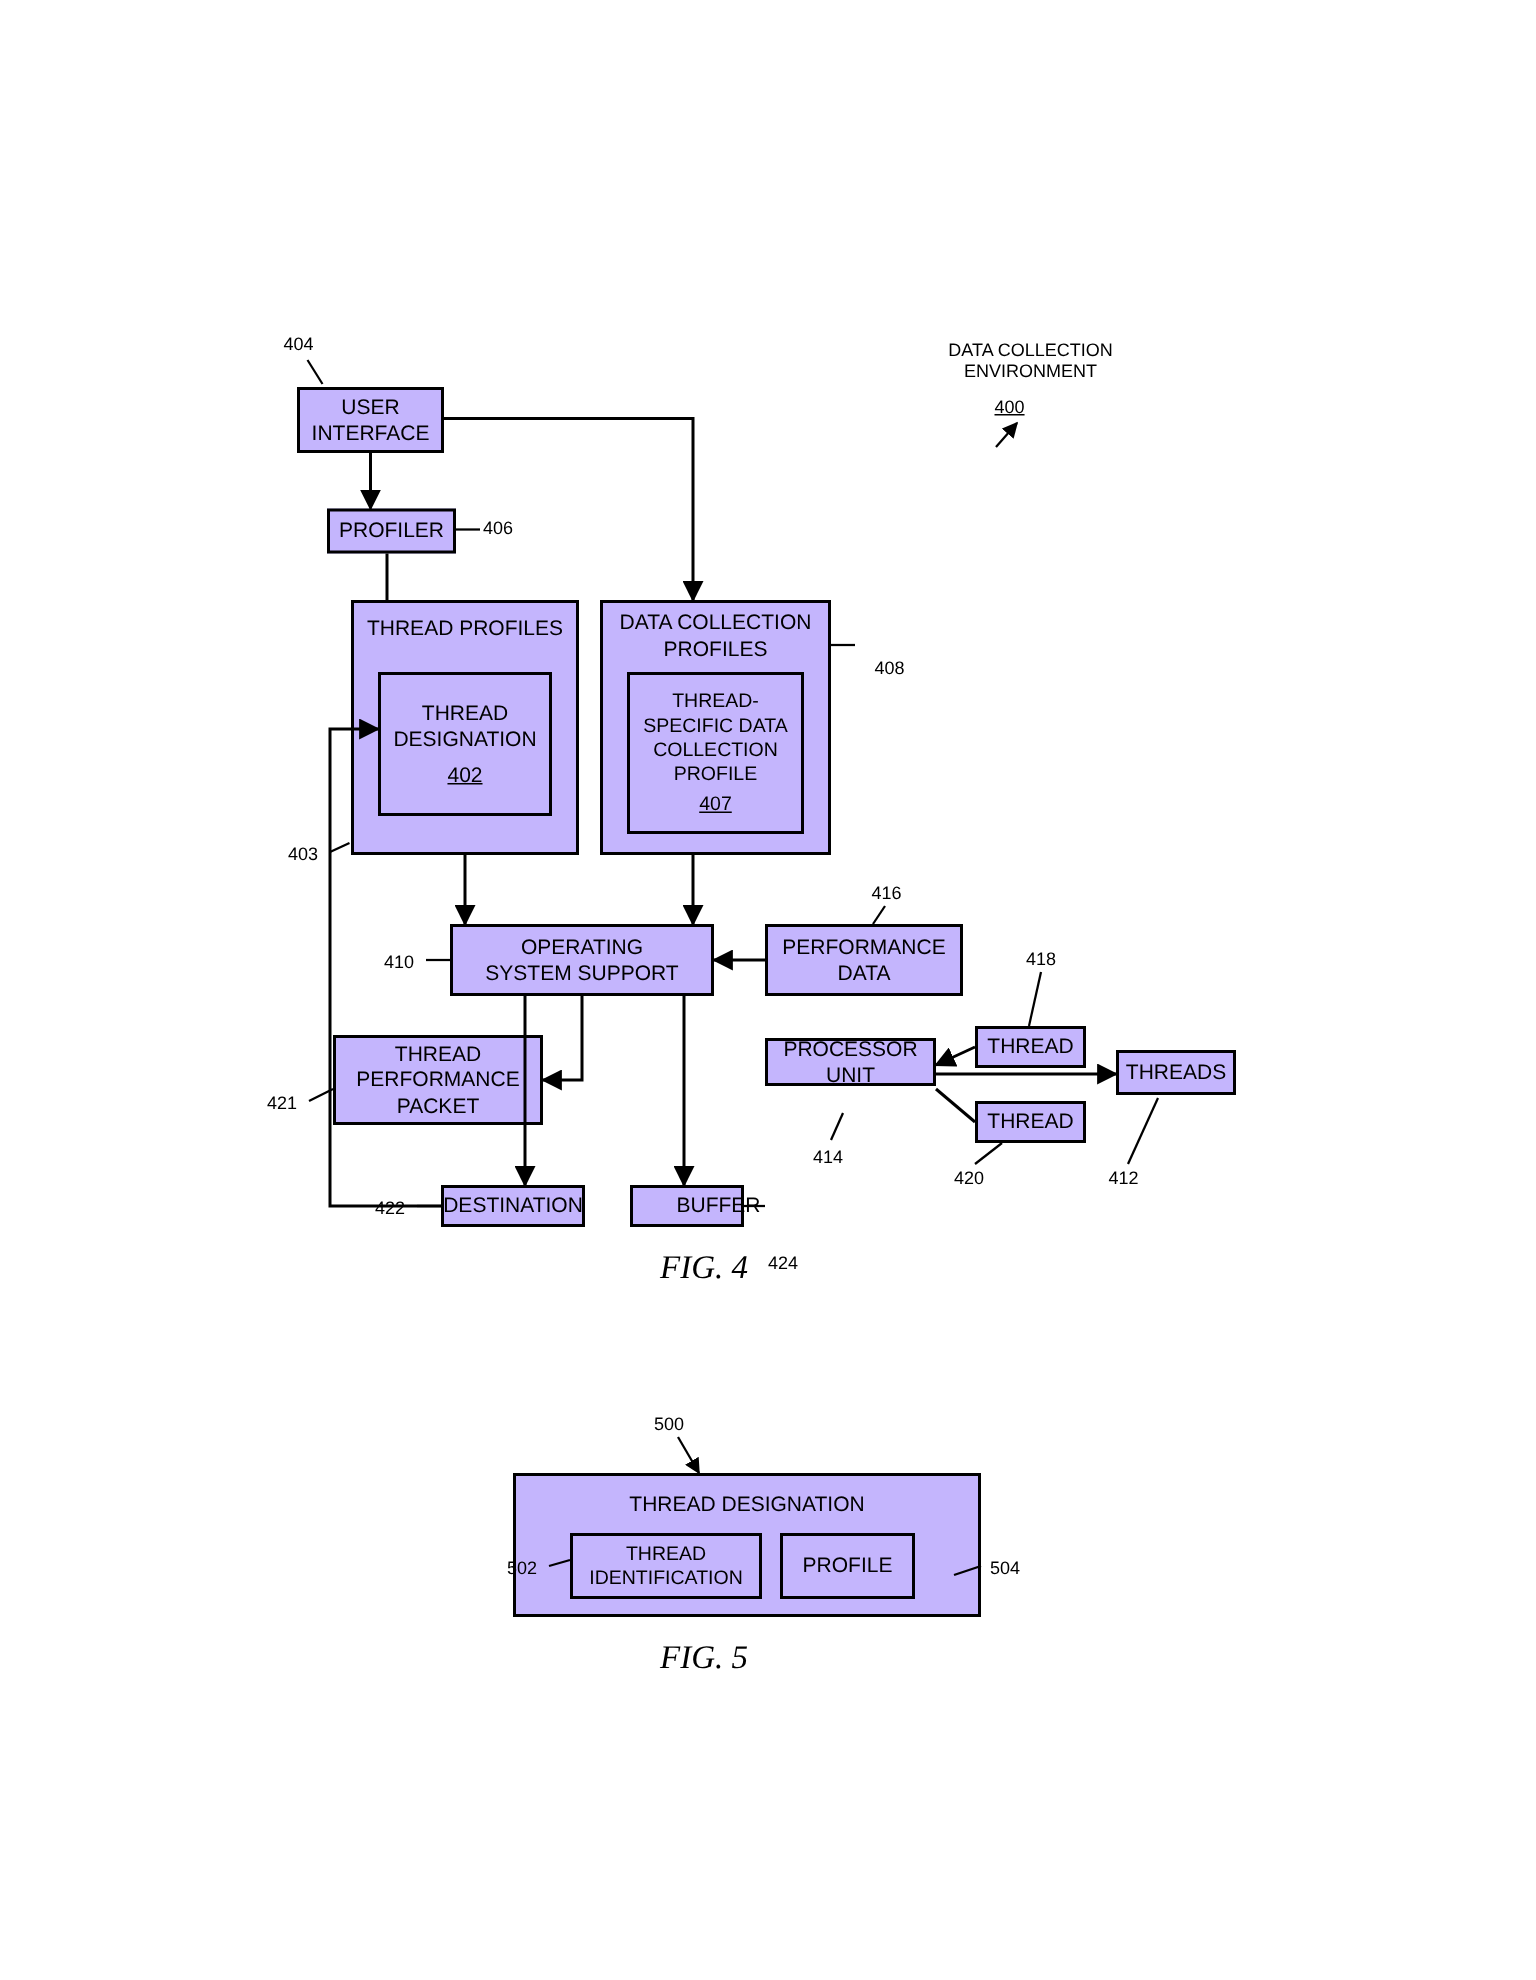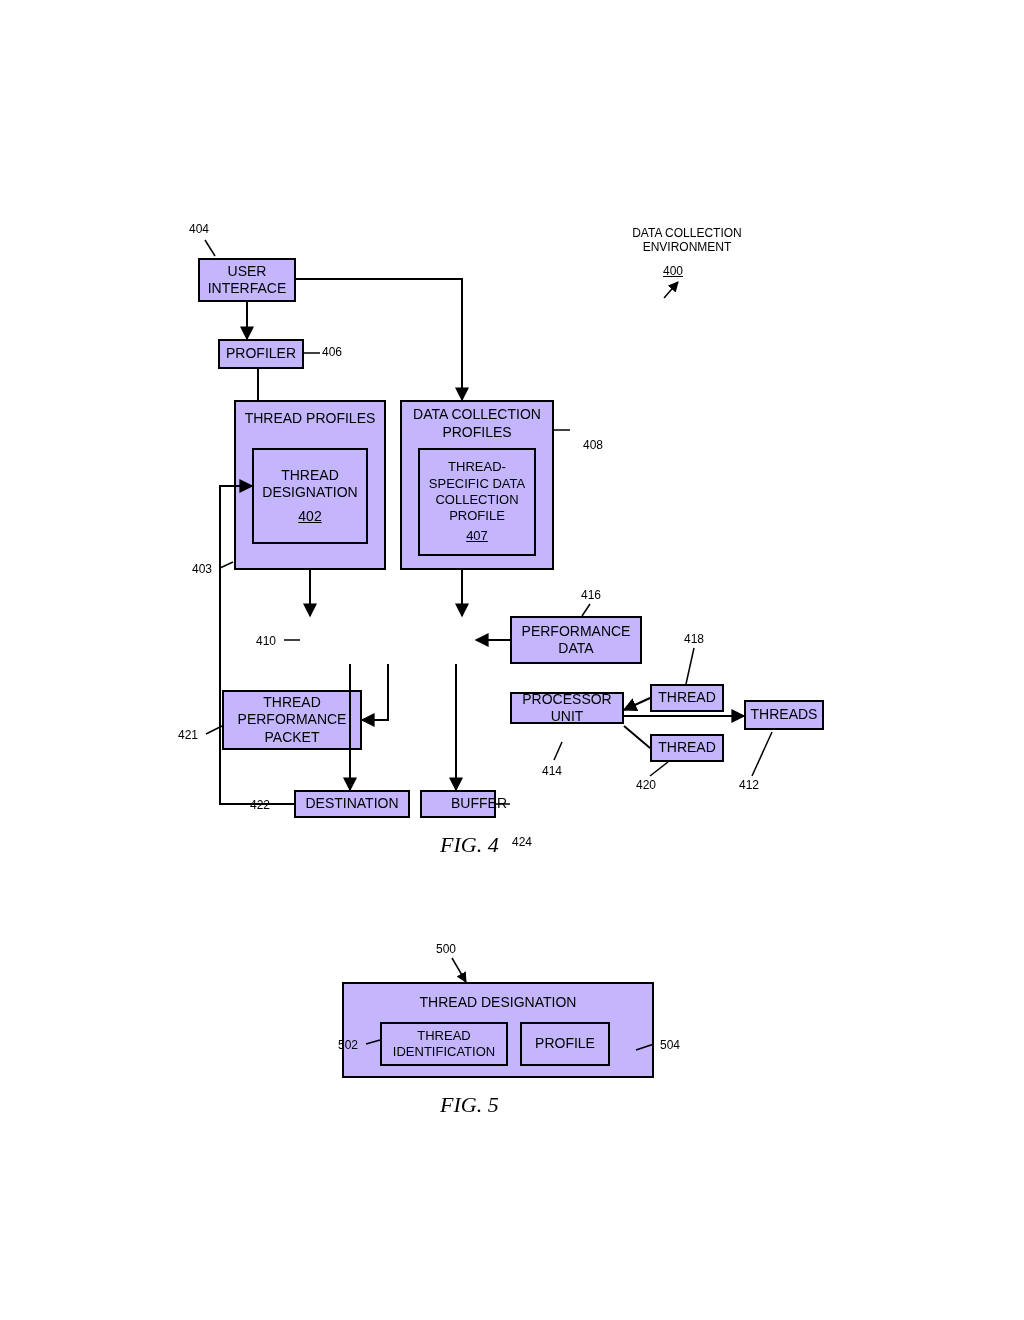--- a/index.html
+++ b/index.html
@@ -126,20 +126,22 @@
   <div class="label" style="left:572px; top:438px;margin-left:11px;">408</div>
 
   <div class="box" style="left:418px; top:448px; width:118px; height:108px; flex-direction:column; white-space:pre-line; font-size:13px;">
     <span>THREAD-
 SPECIFIC DATA
 COLLECTION
 PROFILE</span>
     <span style="text-decoration:underline; margin-top:4px;">407</span>
   </div>
 
+  <div class="box" style="left:300px; top:616px; width:176px; height:48px; white-space:pre-line;">OPERATING
+SYSTEM SUPPORT</div>
   <div class="label" style="left:256px; top:634px;">410</div>
 
   <div class="box" style="left:510px; top:616px; width:132px; height:48px; white-space:pre-line;">PERFORMANCE
 DATA</div>
   <div class="label" style="left:581px; top:588px;">416</div>
 
   <div class="box" style="left:650px; top:684px; width:74px; height:28px;">THREAD</div>
   <div class="label" style="left:684px; top:632px;">418</div>
 
   <div class="box" style="left:650px; top:734px; width:74px; height:28px;">THREAD</div>
@@ -150,21 +152,21 @@
 
   <div class="box" style="left:510px; top:692px; width:114px; height:32px; white-space:pre-line;">PROCESSOR
 UNIT</div>
   <div class="label" style="left:542px; top:764px;">414</div>
 
   <div class="box" style="left:222px; top:690px; width:140px; height:60px; white-space:pre-line;">THREAD
 PERFORMANCE
 PACKET</div>
   <div class="label" style="left:178px; top:728px;">421</div>
 
-  <div class="box" style="left:294px; top:790px; width:116px; height:28px;">DESTINATION</div>
+  <div class="box" style="left:294px; top:790px; width:96px; height:28px;">DESTINATION</div>
   <div class="label" style="left:250px; top:798px;">422</div>
 
   <div class="box" style="left:420px; top:790px; width:76px; height:28px;padding-left:48px;">BUFFER</div>
   <div class="label" style="left:512px; top:798px;margin-top:37px;">424</div>
 
   <div class="figcap" style="left:440px; top:832px;">FIG. 4</div>
 
   <div class="label" style="left:436px; top:942px;">500</div>
 
   <div class="box" style="left:342px; top:982px; width:312px; height:96px; align-items:flex-start; padding-top:10px;">

